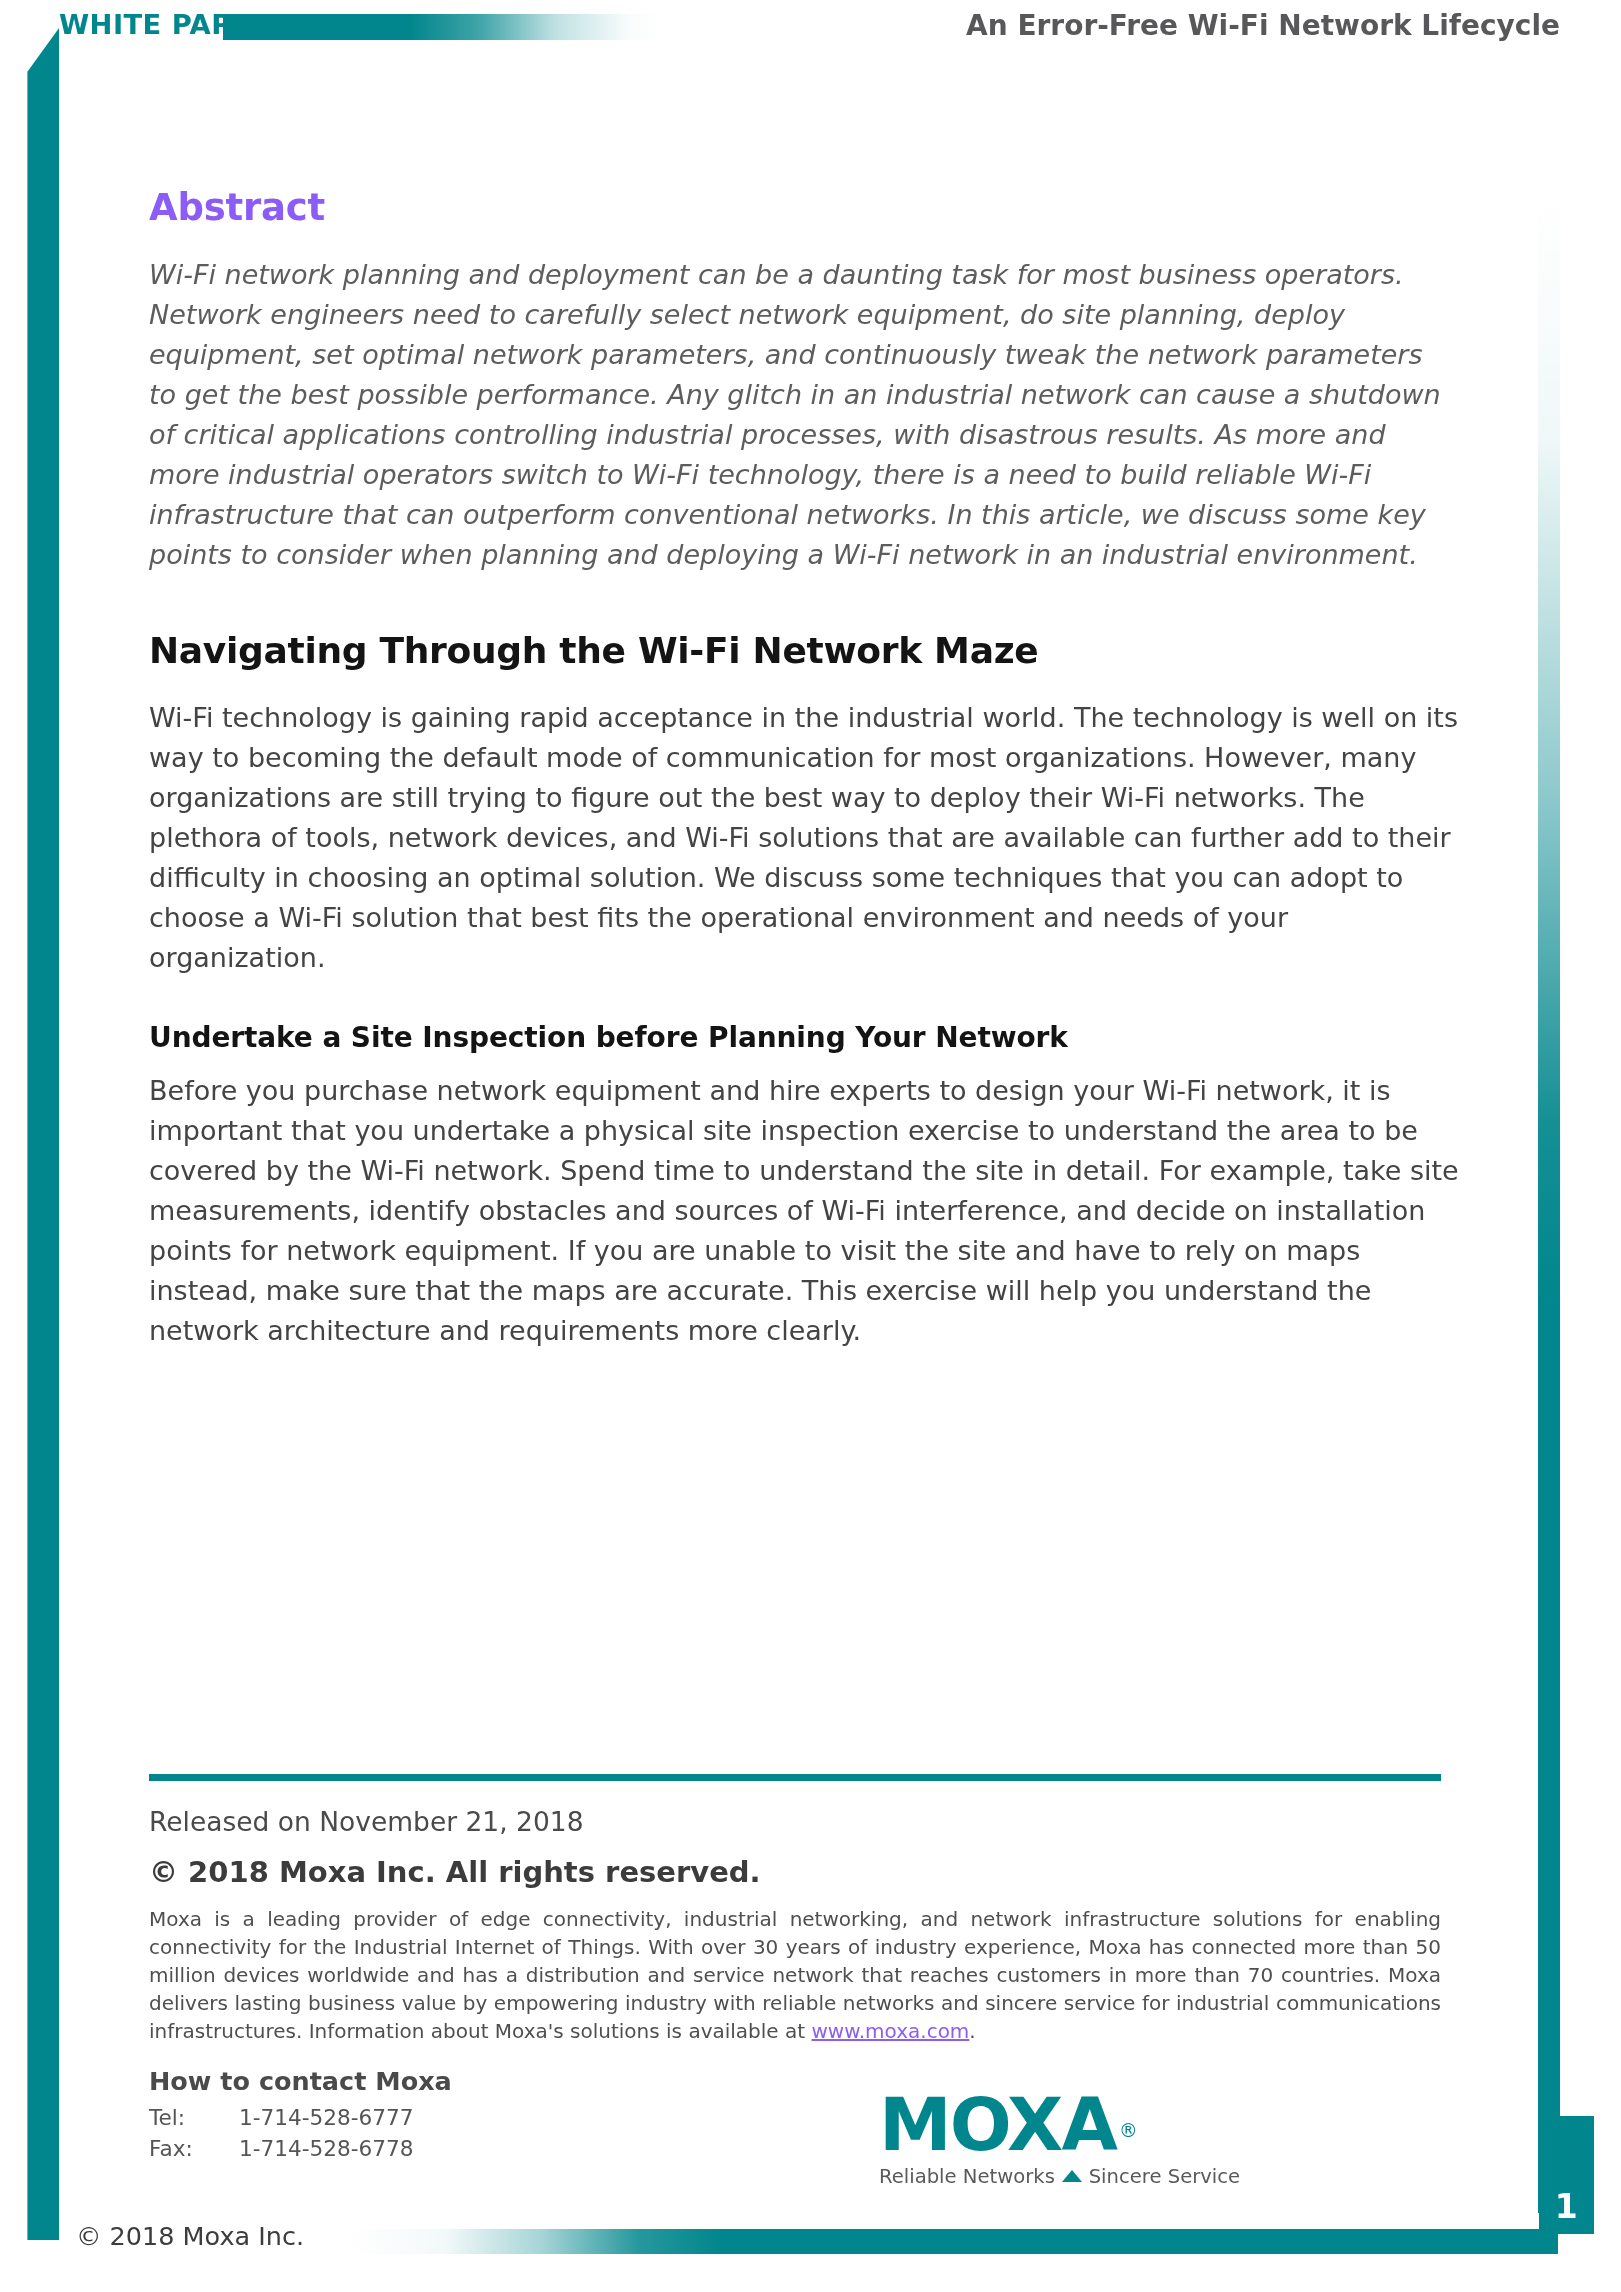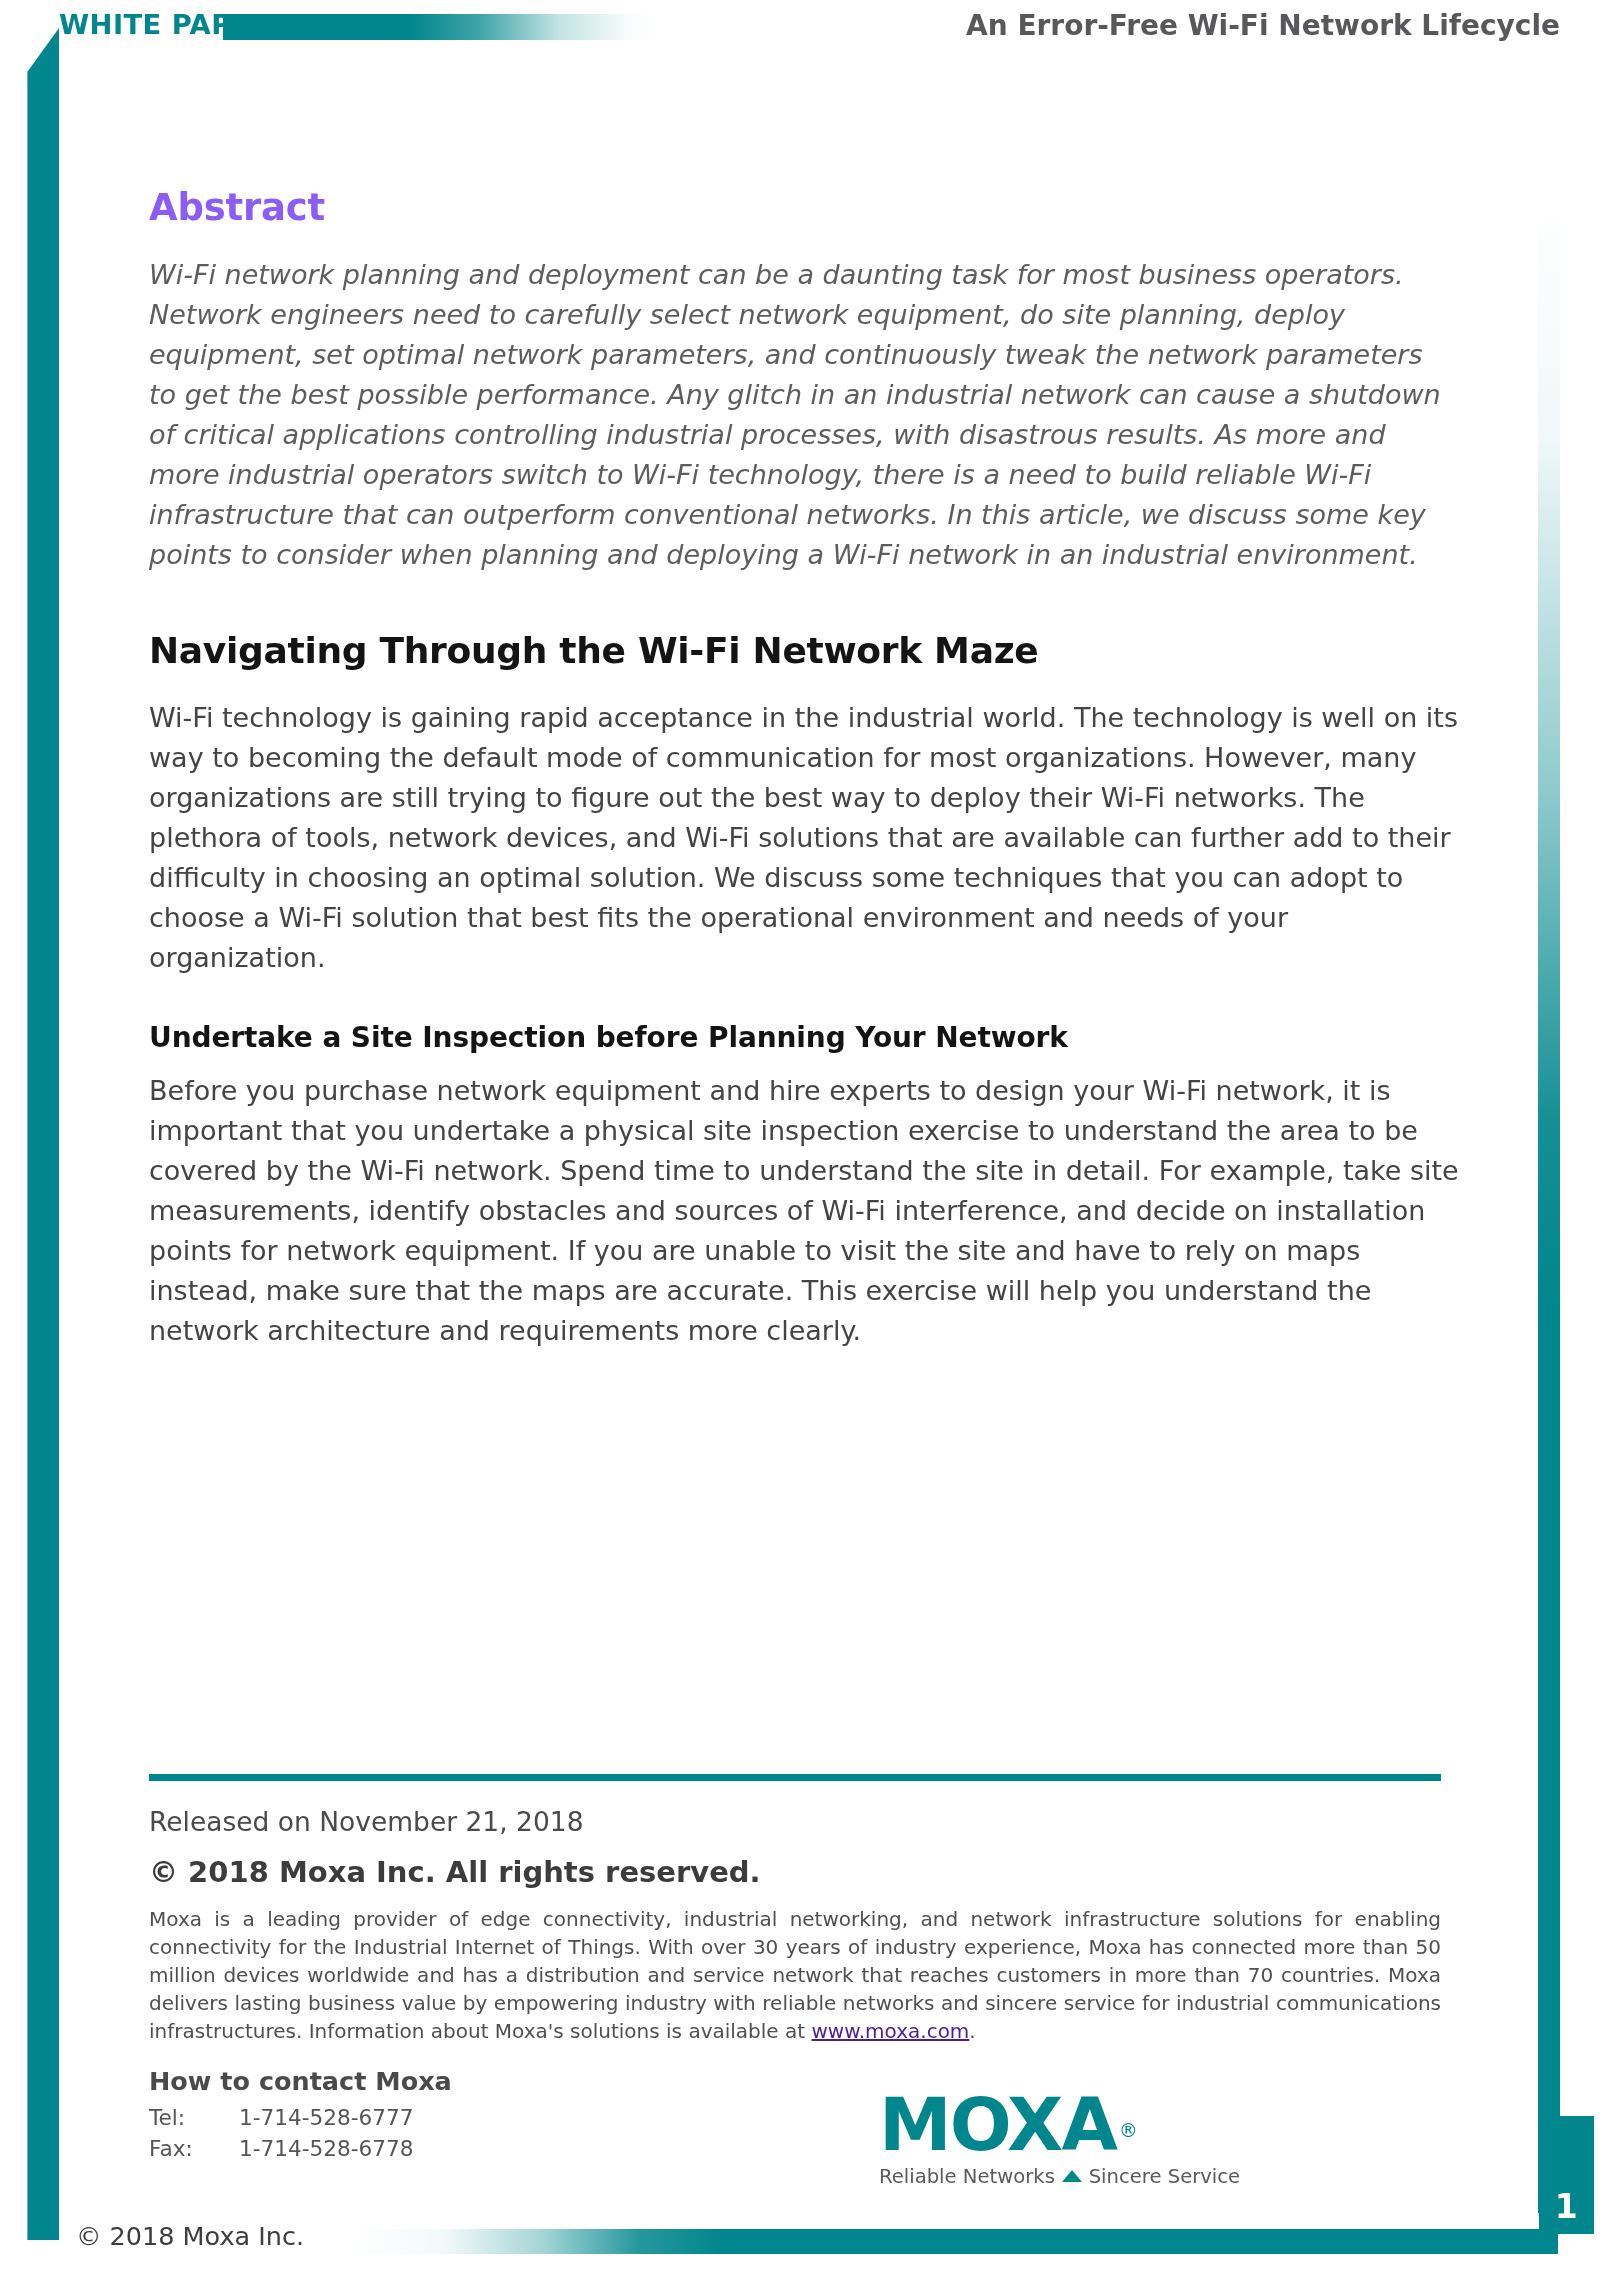--- a/index.html
+++ b/index.html
@@ -182,21 +182,21 @@
   p.fine-print {
     font-family: "DejaVu Sans", sans-serif;
     font-size: 20px;
     line-height: 28px;
     color: #4f4f4f;
     width: 1292px;
     text-align: justify;
   }
 
   p.fine-print a {
-    color: #4c1d95;
+    color: #8b5cf6;
   }
 
   
   .contact-row {
     position: relative;
     margin-top: 21.6px;
     height: 118px;
   }
 
   .contact-block {

